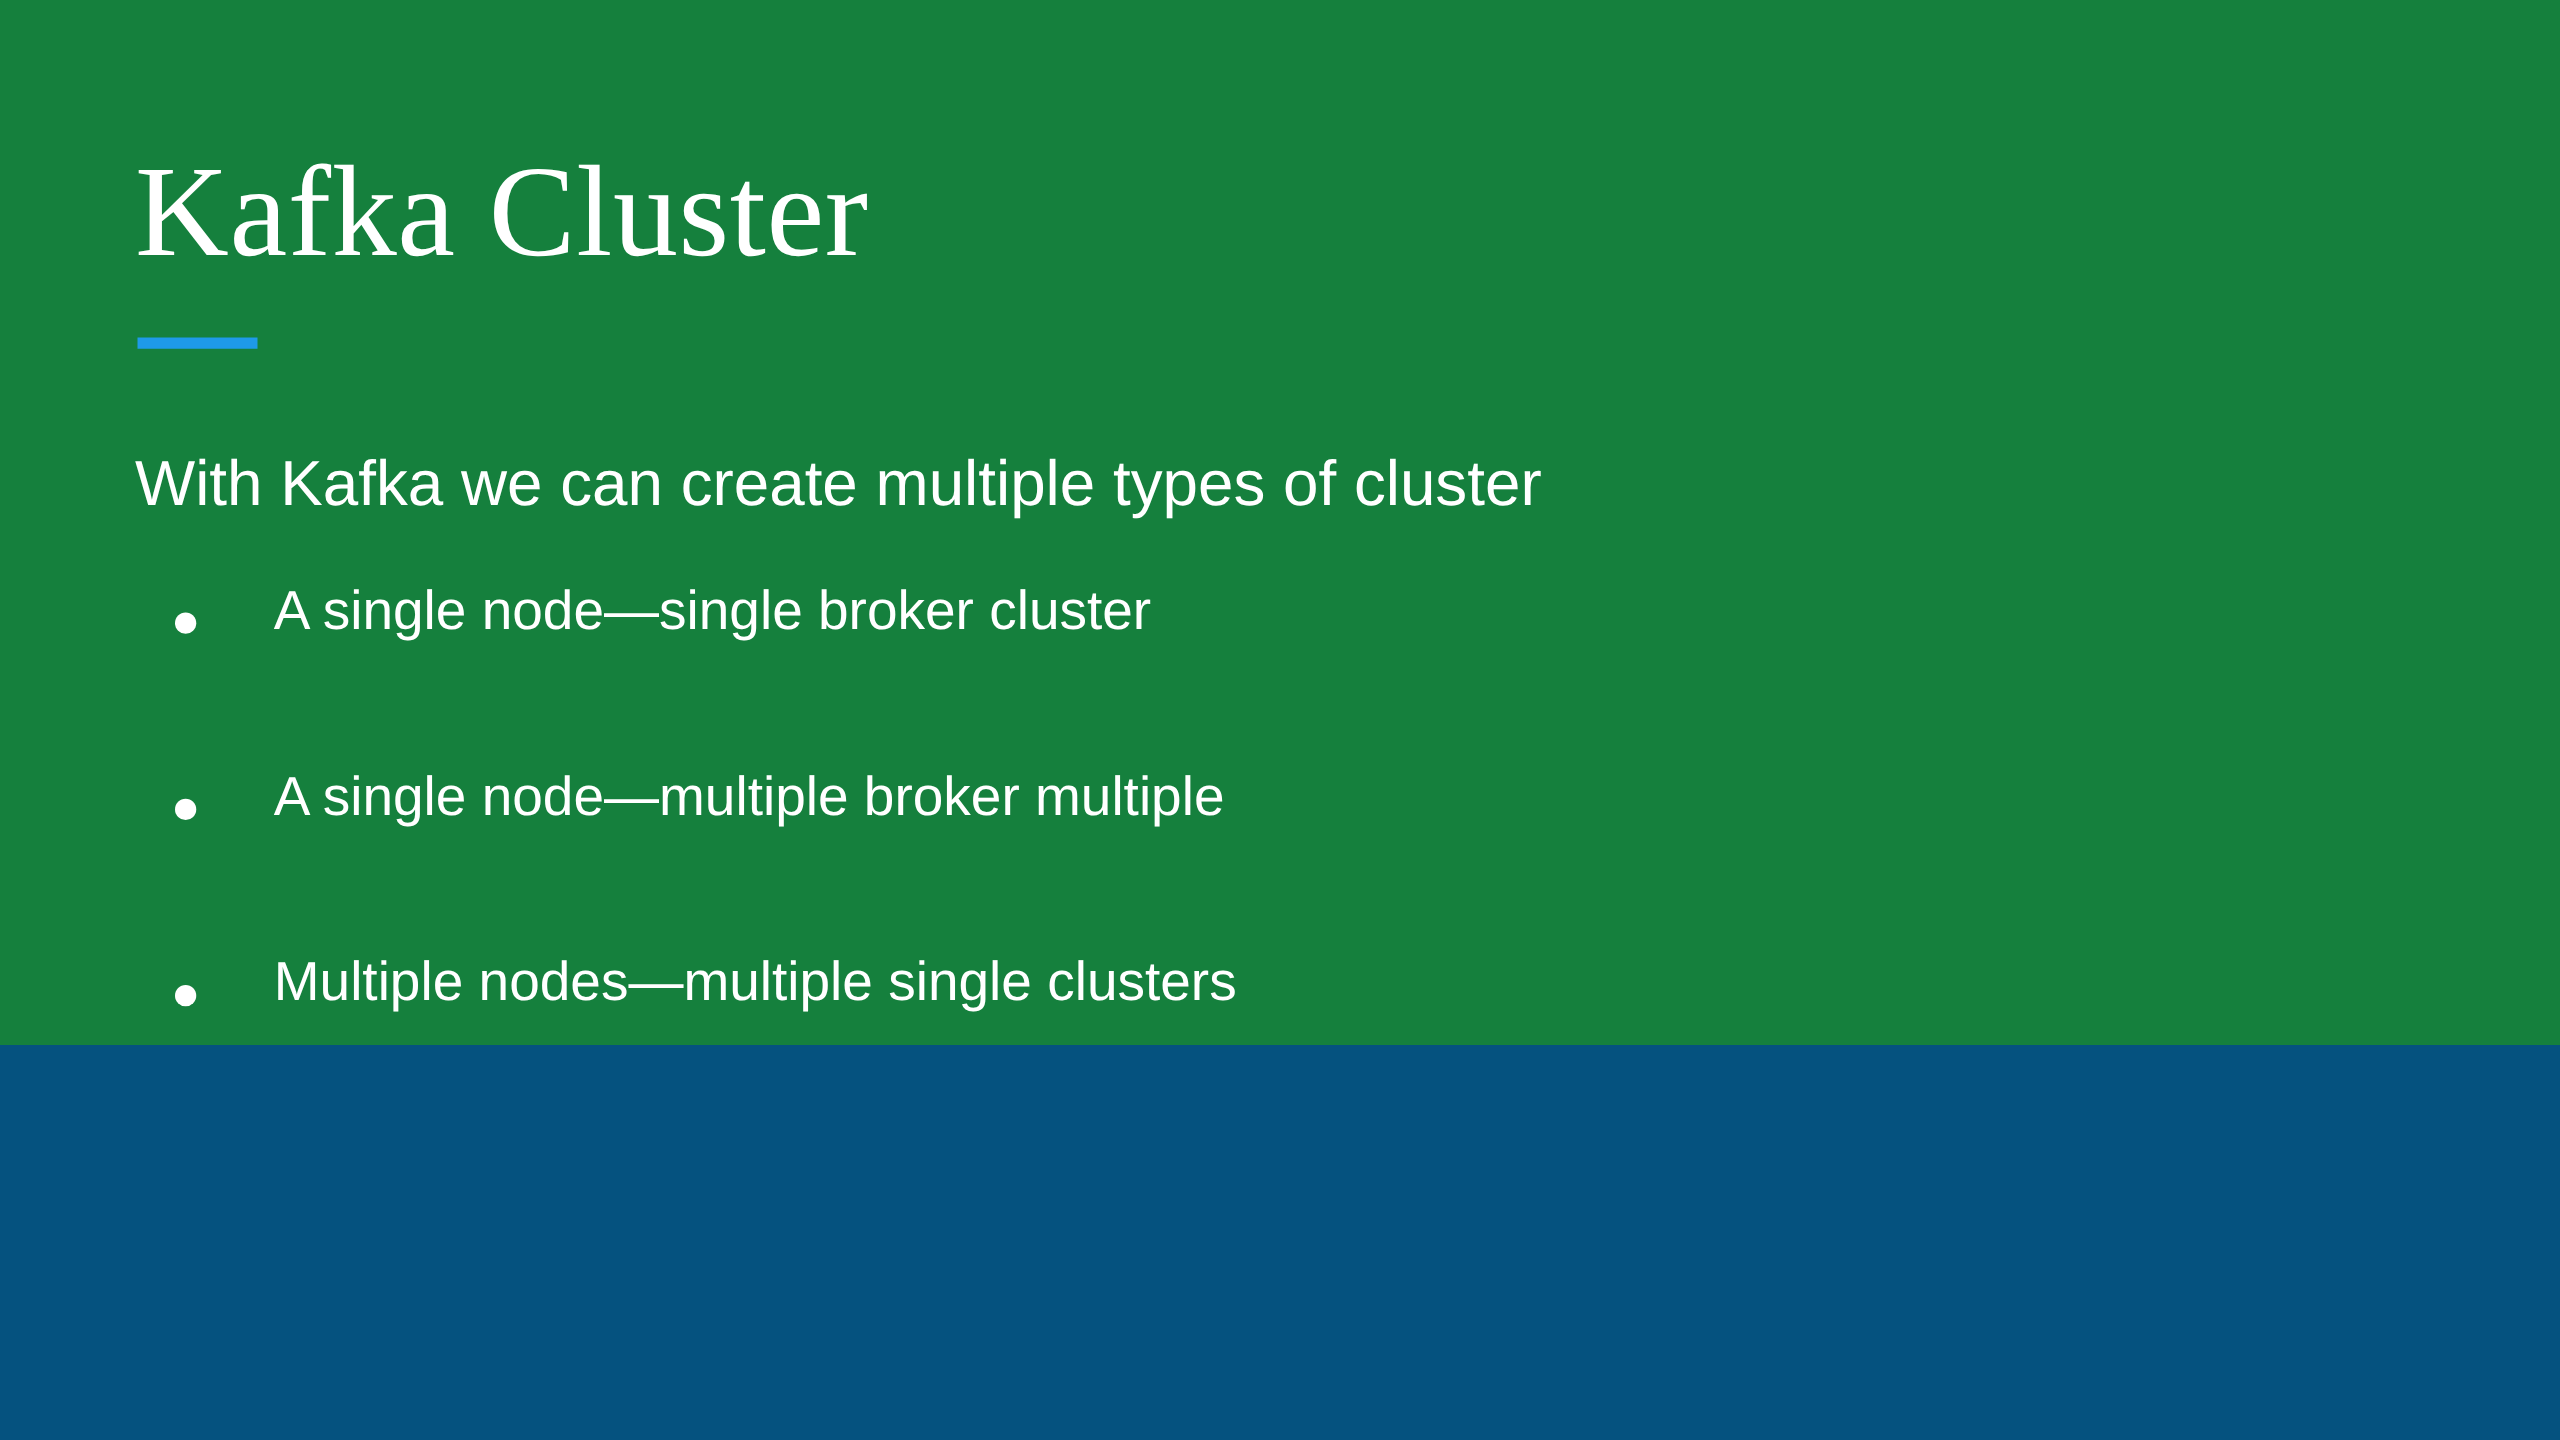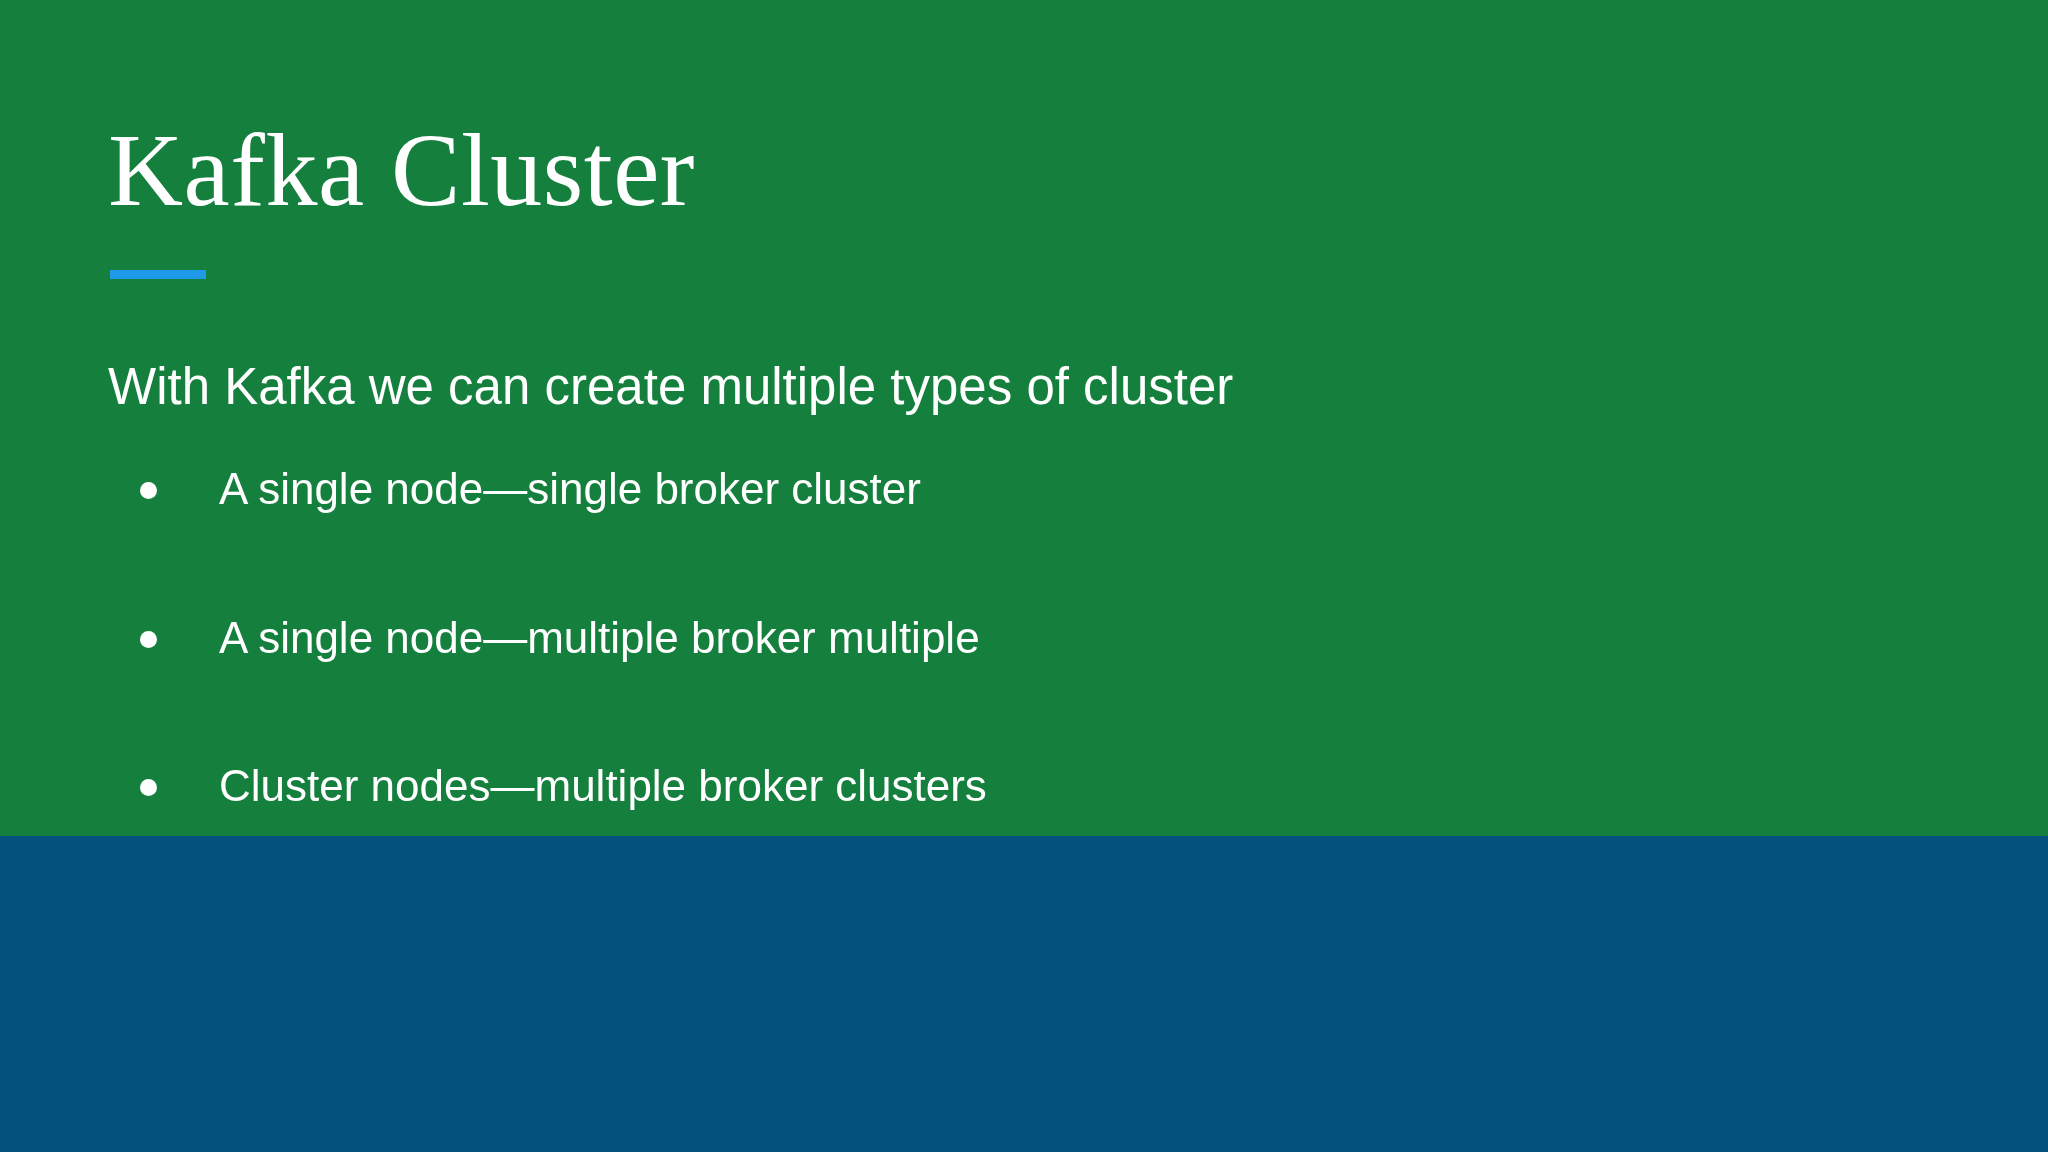--- a/index.html
+++ b/index.html
@@ -67,21 +67,21 @@
 
   .bullet-list {
     list-style: none;
     margin: 0;
     padding: 0;
   }
 
   .bullet-item {
     position: relative;
     display: flex;
-    align-items: flex-start;
+    align-items: center;
     padding-left: 32px;
     margin-bottom: 96px;
   }
 
   .bullet-item:last-child {
     margin-bottom: 0;
   }
 
   .bullet-dot {
     flex: 0 0 auto;
@@ -124,19 +124,19 @@
         <span class="bullet-text">A single node—single broker cluster</span>
       </li>
 
       <li class="bullet-item">
         <span class="bullet-dot"></span>
         <span class="bullet-text">A single node—multiple broker multiple</span>
       </li>
 
       <li class="bullet-item">
         <span class="bullet-dot"></span>
-        <span class="bullet-text">Cluster nodes—multiple broker clusters</span>
+        <span class="bullet-text">Multiple nodes—multiple single clusters</span>
       </li>
 
     </ul>
   </div>
 
 </div>
 
 </body></html>

